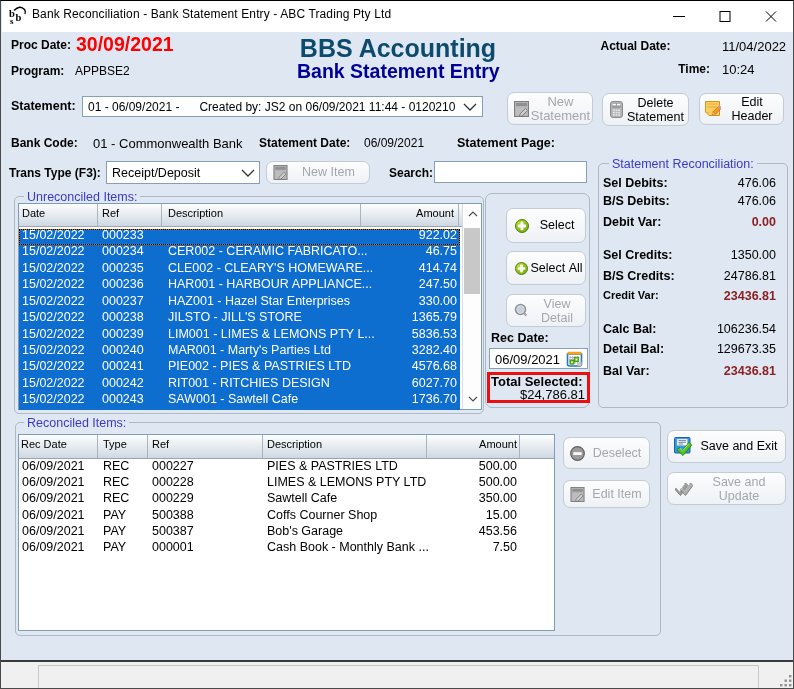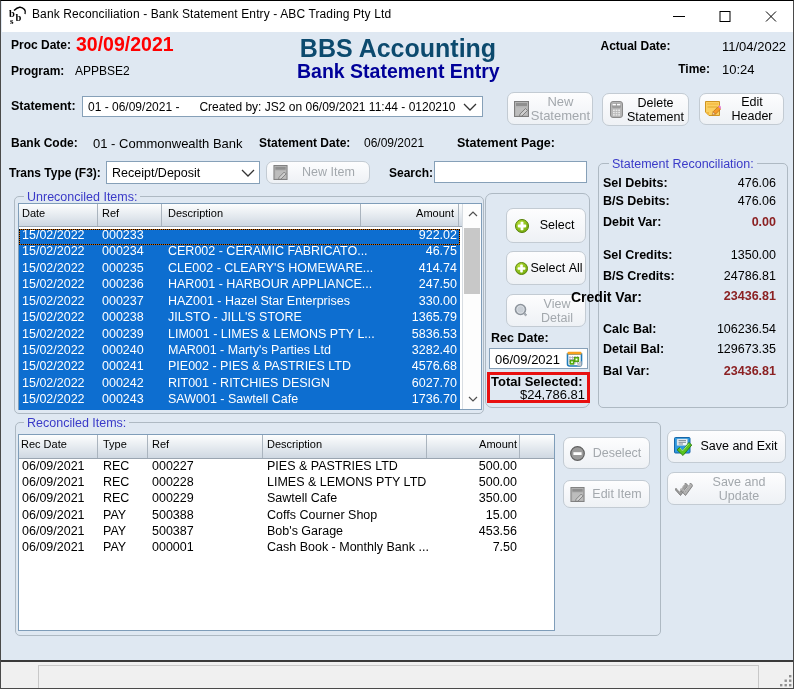--- a/index.html
+++ b/index.html
@@ -290,21 +290,21 @@
     <div class="abs b" style="left:602px;top:175px;font-size:12.5px">Sel Debits:</div>
   <div class="abs" style="left:640px;top:175px;width:135px;text-align:right;font-size:12.5px;color:#000">476.06</div>
     <div class="abs b" style="left:602px;top:193px;font-size:12.5px">B/S Debits:</div>
   <div class="abs" style="left:640px;top:193px;width:135px;text-align:right;font-size:12.5px;color:#000">476.06</div>
     <div class="abs b" style="left:602px;top:214px;font-size:12.5px">Debit Var:</div>
   <div class="abs b" style="left:640px;top:214px;width:135px;text-align:right;font-size:12.5px;color:#8b2022">0.00</div>
     <div class="abs b" style="left:602px;top:247px;font-size:12.5px">Sel Credits:</div>
   <div class="abs" style="left:640px;top:247px;width:135px;text-align:right;font-size:12.5px;color:#000">1350.00</div>
     <div class="abs b" style="left:602px;top:268px;font-size:12.5px">B/S Credits:</div>
   <div class="abs" style="left:640px;top:268px;width:135px;text-align:right;font-size:12.5px;color:#000">24786.81</div>
-    <div class="abs b" style="left:570px;top:288px;font-size:14px">Credit Var:</div>
+    <div class="abs b" style="left:602px;top:288px;font-size:11px">Credit Var:</div>
   <div class="abs b" style="left:640px;top:288px;width:135px;text-align:right;font-size:12.5px;color:#8b2022">23436.81</div>
     <div class="abs b" style="left:602px;top:321px;font-size:12.5px">Calc Bal:</div>
   <div class="abs" style="left:640px;top:321px;width:135px;text-align:right;font-size:12.5px;color:#000">106236.54</div>
     <div class="abs b" style="left:602px;top:341px;font-size:12.5px">Detail Bal:</div>
   <div class="abs" style="left:640px;top:341px;width:135px;text-align:right;font-size:12.5px;color:#000">129673.35</div>
     <div class="abs b" style="left:602px;top:363px;font-size:12.5px">Bal Var:</div>
   <div class="abs b" style="left:640px;top:363px;width:135px;text-align:right;font-size:12.5px;color:#8b2022">23436.81</div>
   </div>
 
 <div class="group" style="left:14px;top:421px;width:646px;height:214px"></div>

